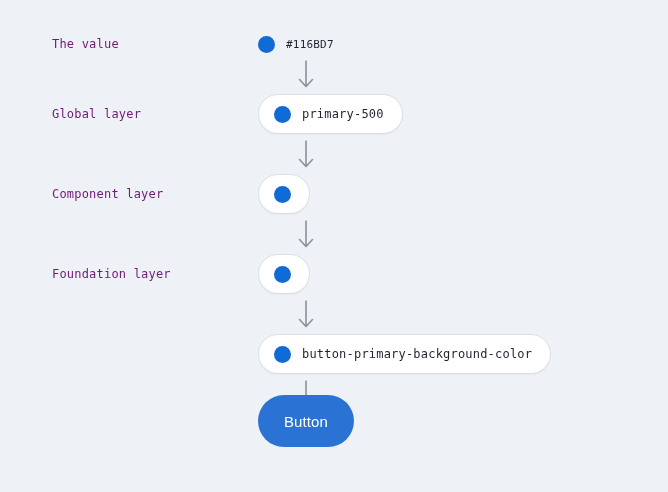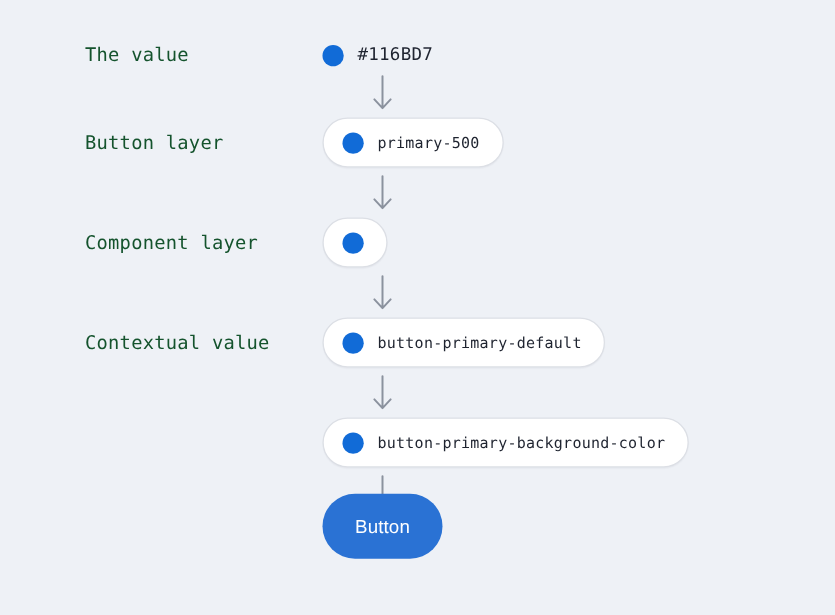--- a/index.html
+++ b/index.html
@@ -25,45 +25,45 @@
     position: absolute;
     left: 0;
     width: 668px;
     height: 42px;
     display: flex;
     align-items: center;
   }
 
   .row-label {
     position: absolute;
-    left: 68px;
-    font-family: "DejaVu Sans Mono", "Liberation Mono", monospace;
-    font-size: 15px;
+    left: 52px;
+    font-family: "DejaVu Sans Mono", "Liberation Mono", monospace;
+    font-size: 12px;
     letter-spacing: 0.2px;
-    color: #14532d;
+    color: #701a75;
     white-space: nowrap;
   }
 
   .row-node {
     position: absolute;
     left: 258px;
     display: flex;
     align-items: center;
   }
 
   
   .value-node {
     display: flex;
     align-items: center;
     gap: 11px;
   }
 
   .value-text {
     font-family: "DejaVu Sans Mono", "Liberation Mono", monospace;
-    font-size: 14px;
+    font-size: 11px;
     letter-spacing: 0.2px;
     color: #1f2430;
     white-space: nowrap;
   }
 
   
   .pill {
     display: inline-flex;
     align-items: center;
     gap: 11px;
@@ -138,21 +138,21 @@
     </span>
   </div>
 
   <span class="arrow" style="top: 60px;">
     <svg width="28" height="30" viewBox="0 0 28 30" fill="none" xmlns="http://www.w3.org/2000/svg">
       <path d="M14 1 V26 M7.5 19.5 L14 26.5 L20.5 19.5" stroke="#8b929e" stroke-width="1.6" stroke-linecap="round" stroke-linejoin="round" fill="none"></path>
     </svg>
   </span>
 
   <div class="row" style="top: 93px;">
-    <span class="row-label">Button layer</span>
+    <span class="row-label">Global layer</span>
     <span class="row-node">
       <span class="pill">
         <span class="dot" style="background: rgb(17, 107, 215);"></span>
         <span class="pill-text">primary-500</span>
       </span>
     </span>
   </div>
 
   <span class="arrow" style="top: 140px;">
     <svg width="28" height="30" viewBox="0 0 28 30" fill="none" xmlns="http://www.w3.org/2000/svg">
@@ -169,25 +169,24 @@
     </span>
   </div>
 
   <span class="arrow" style="top: 220px;">
     <svg width="28" height="30" viewBox="0 0 28 30" fill="none" xmlns="http://www.w3.org/2000/svg">
       <path d="M14 1 V26 M7.5 19.5 L14 26.5 L20.5 19.5" stroke="#8b929e" stroke-width="1.6" stroke-linecap="round" stroke-linejoin="round" fill="none"></path>
     </svg>
   </span>
 
   <div class="row" style="top: 253px;">
-    <span class="row-label">Contextual value</span>
-    <span class="row-node">
-      <span class="pill">
-        <span class="dot" style="background: rgb(17, 107, 215);"></span>
-        <span class="pill-text">button-primary-default</span>
+    <span class="row-label">Foundation layer</span>
+    <span class="row-node">
+      <span class="pill">
+        <span class="dot" style="background: rgb(17, 107, 215);"></span>
       </span>
     </span>
   </div>
 
   <span class="arrow" style="top: 300px;">
     <svg width="28" height="30" viewBox="0 0 28 30" fill="none" xmlns="http://www.w3.org/2000/svg">
       <path d="M14 1 V26 M7.5 19.5 L14 26.5 L20.5 19.5" stroke="#8b929e" stroke-width="1.6" stroke-linecap="round" stroke-linejoin="round" fill="none"></path>
     </svg>
   </span>
 

